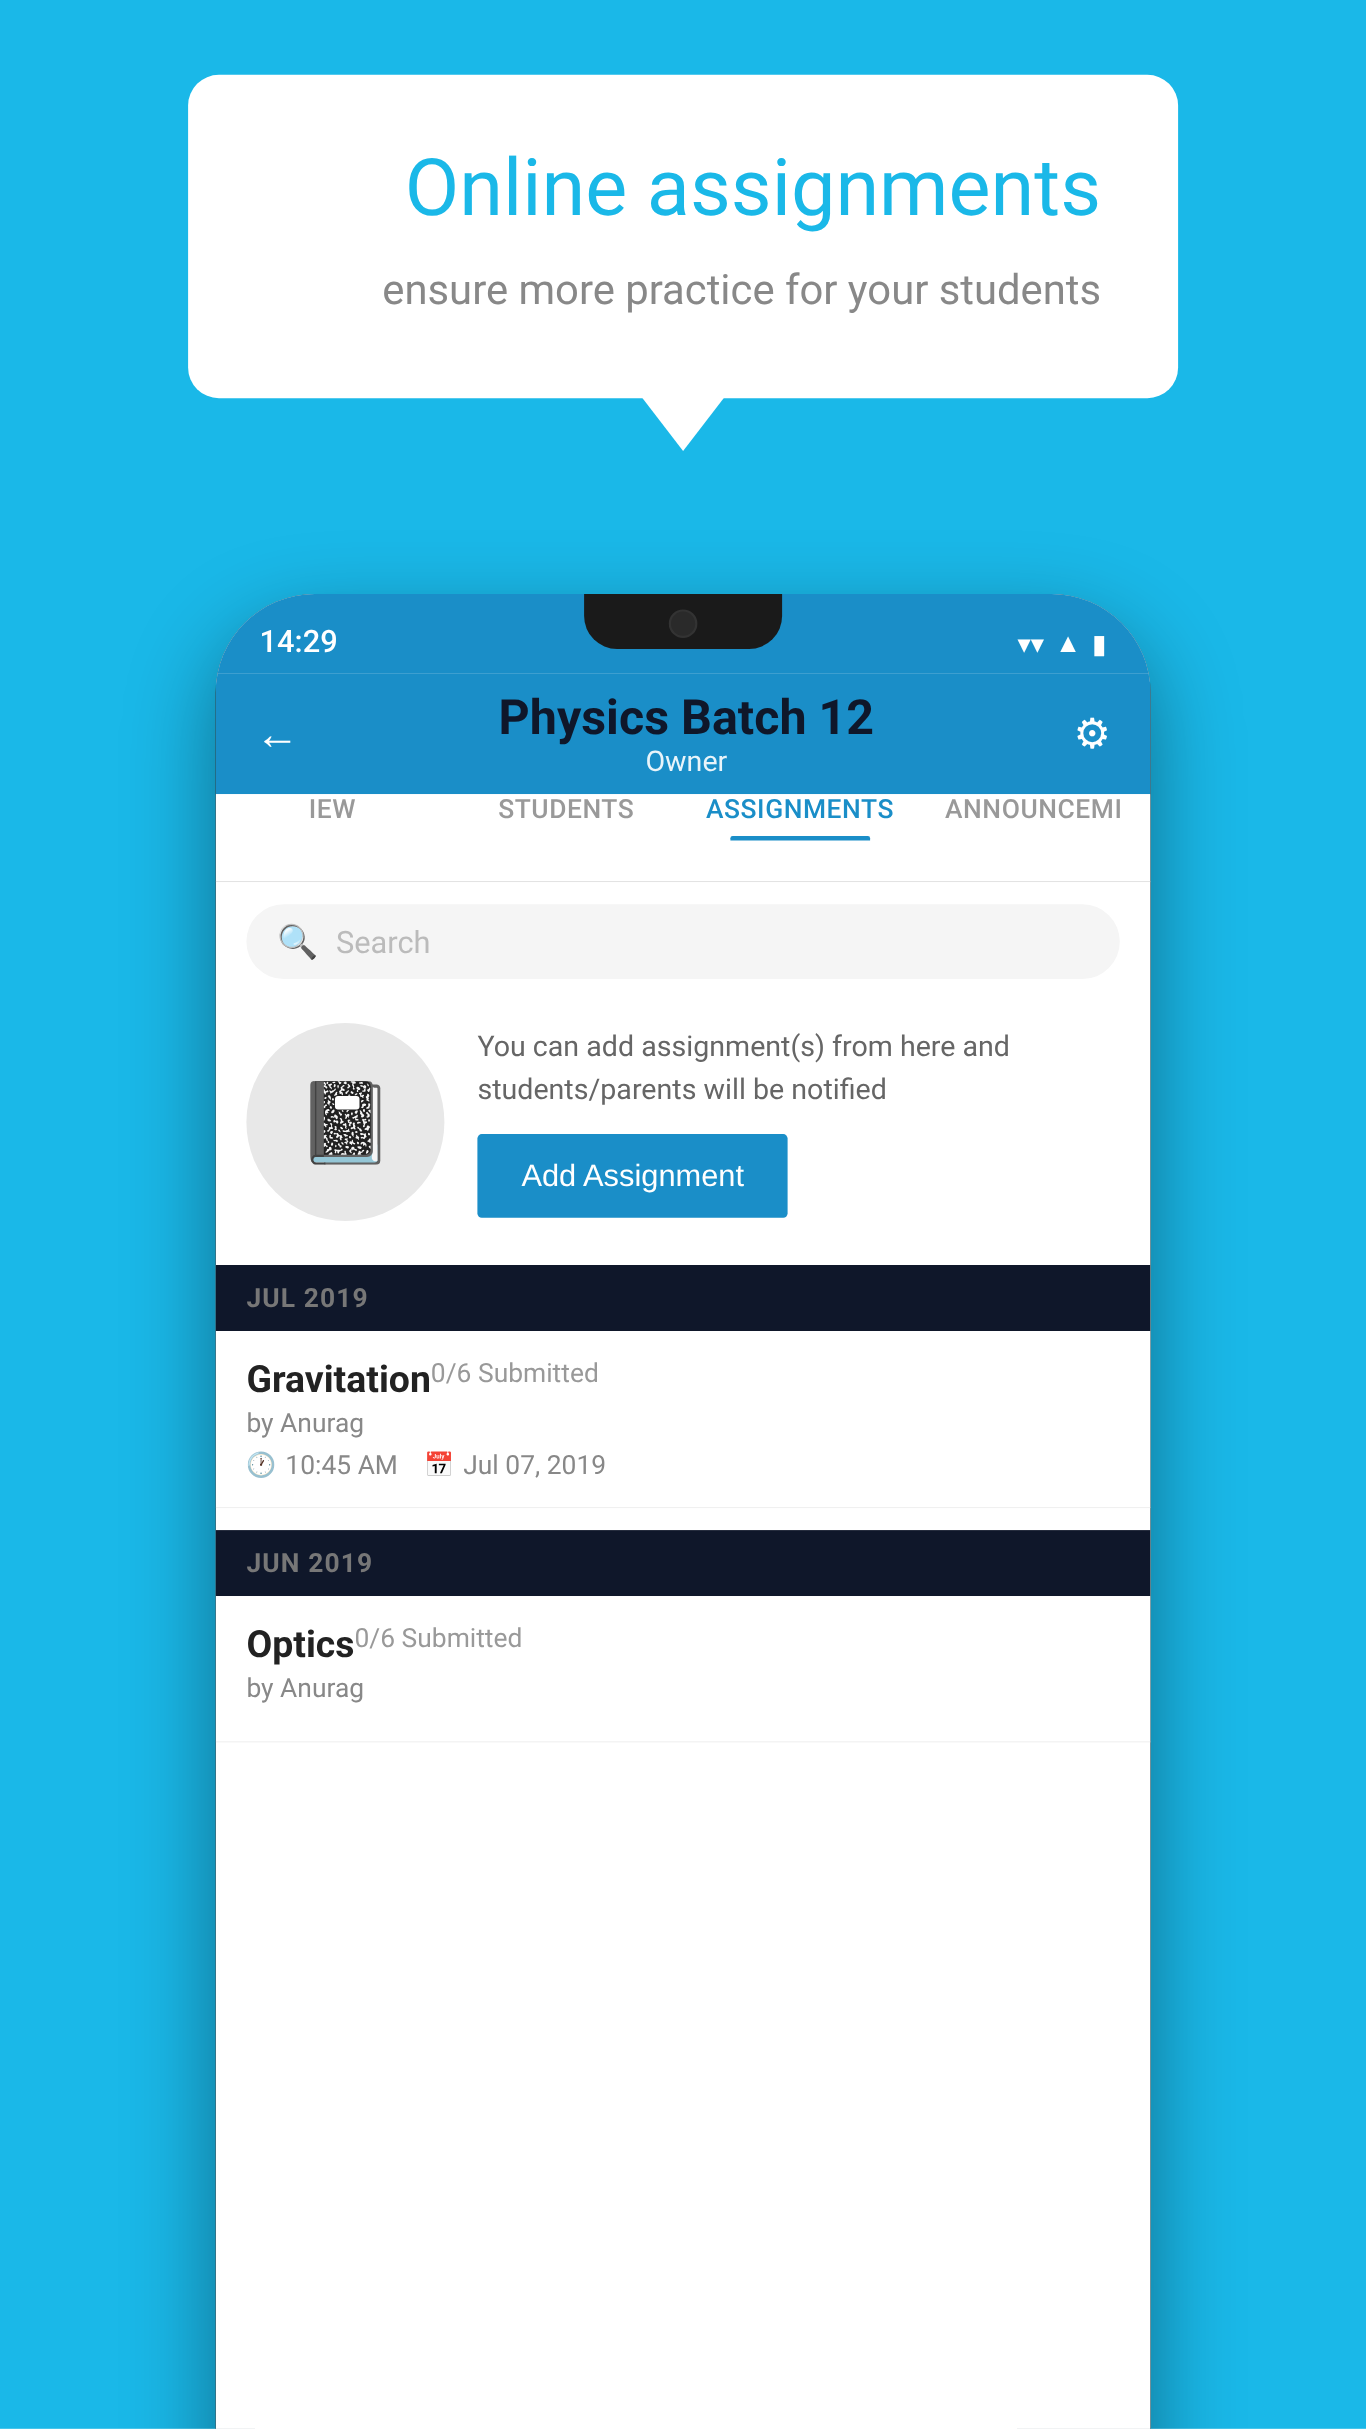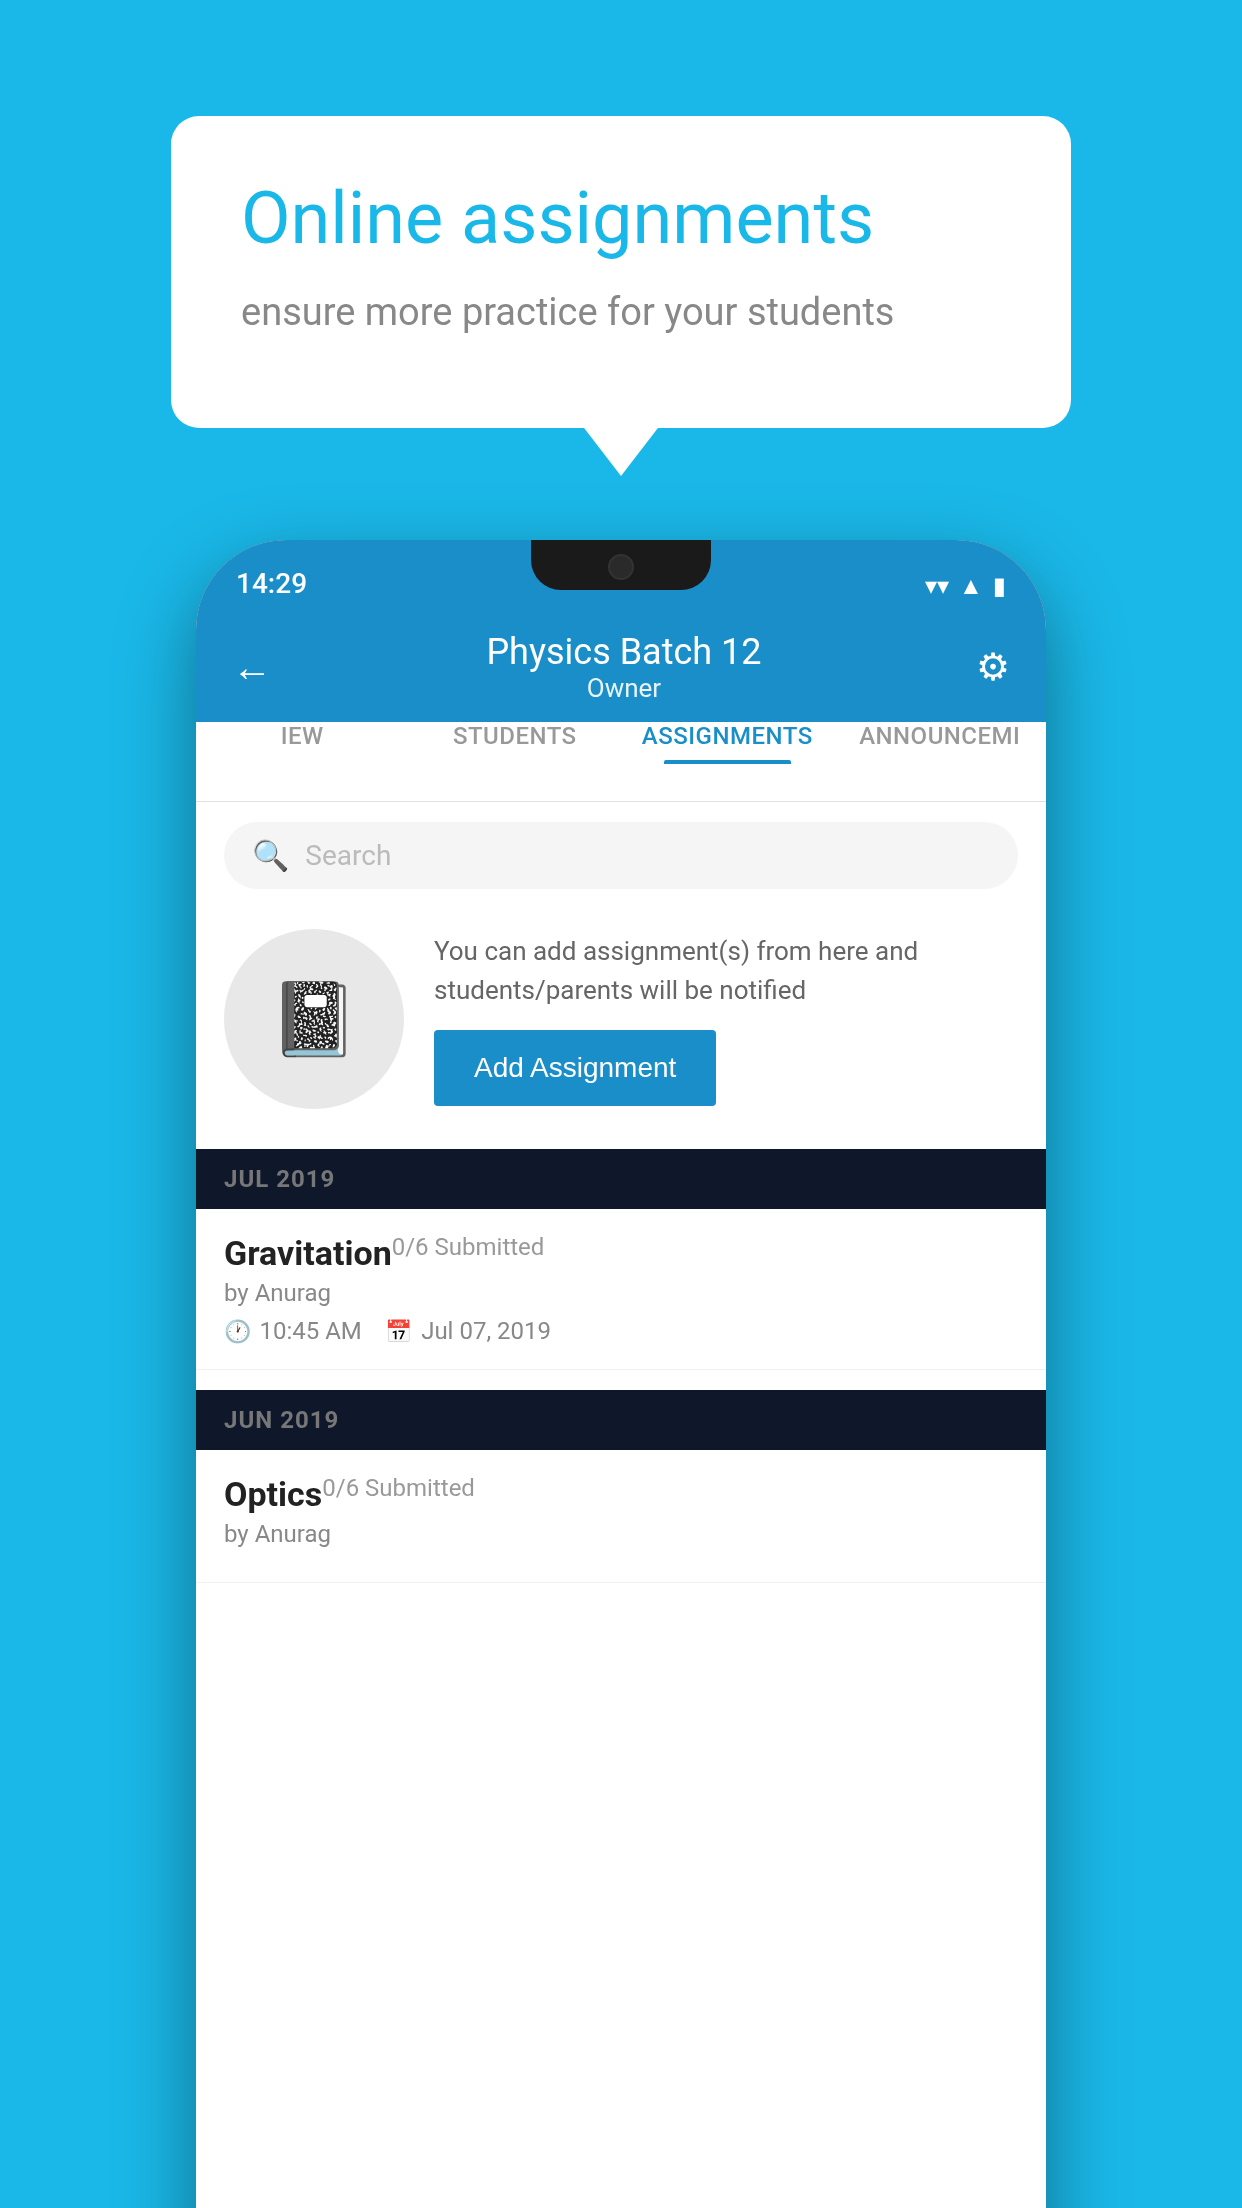--- a/index.html
+++ b/index.html
@@ -13,25 +13,25 @@
       align-items: center;
       font-family: 'Roboto', Arial, sans-serif;
       overflow: hidden;
       position: relative;
     }
 
     
     .promo-card {
       background: white;
       border-radius: 28px;
-      padding: 60px 70px 88px;
+      padding: 60px 70px 70px;
       width: 900px;
-      margin-top: 116px;
+      margin-top: 68px;
       position: relative;
-      text-align: left;
+      text-align: right;
     }
 
     .promo-card::after {
       content: '';
       position: absolute;
       bottom: -48px;
       left: 50%;
       transform: translateX(-50%);
       width: 0;
       height: 0;
@@ -150,23 +150,23 @@
       color: white;
       font-size: 40px;
       cursor: pointer;
     }
 
     .header-center {
       text-align: center;
     }
 
     .header-title {
-      color: #ffffff;
-      font-size: 36px;
-      font-weight: 400;
+      color: #0f172a;
+      font-size: 44px;
+      font-weight: 700;
     }
 
     .header-subtitle {
       color: rgba(255,255,255,0.9);
       font-size: 26px;
       font-weight: 400;
     }
 
     .settings-btn {
       color: white;

